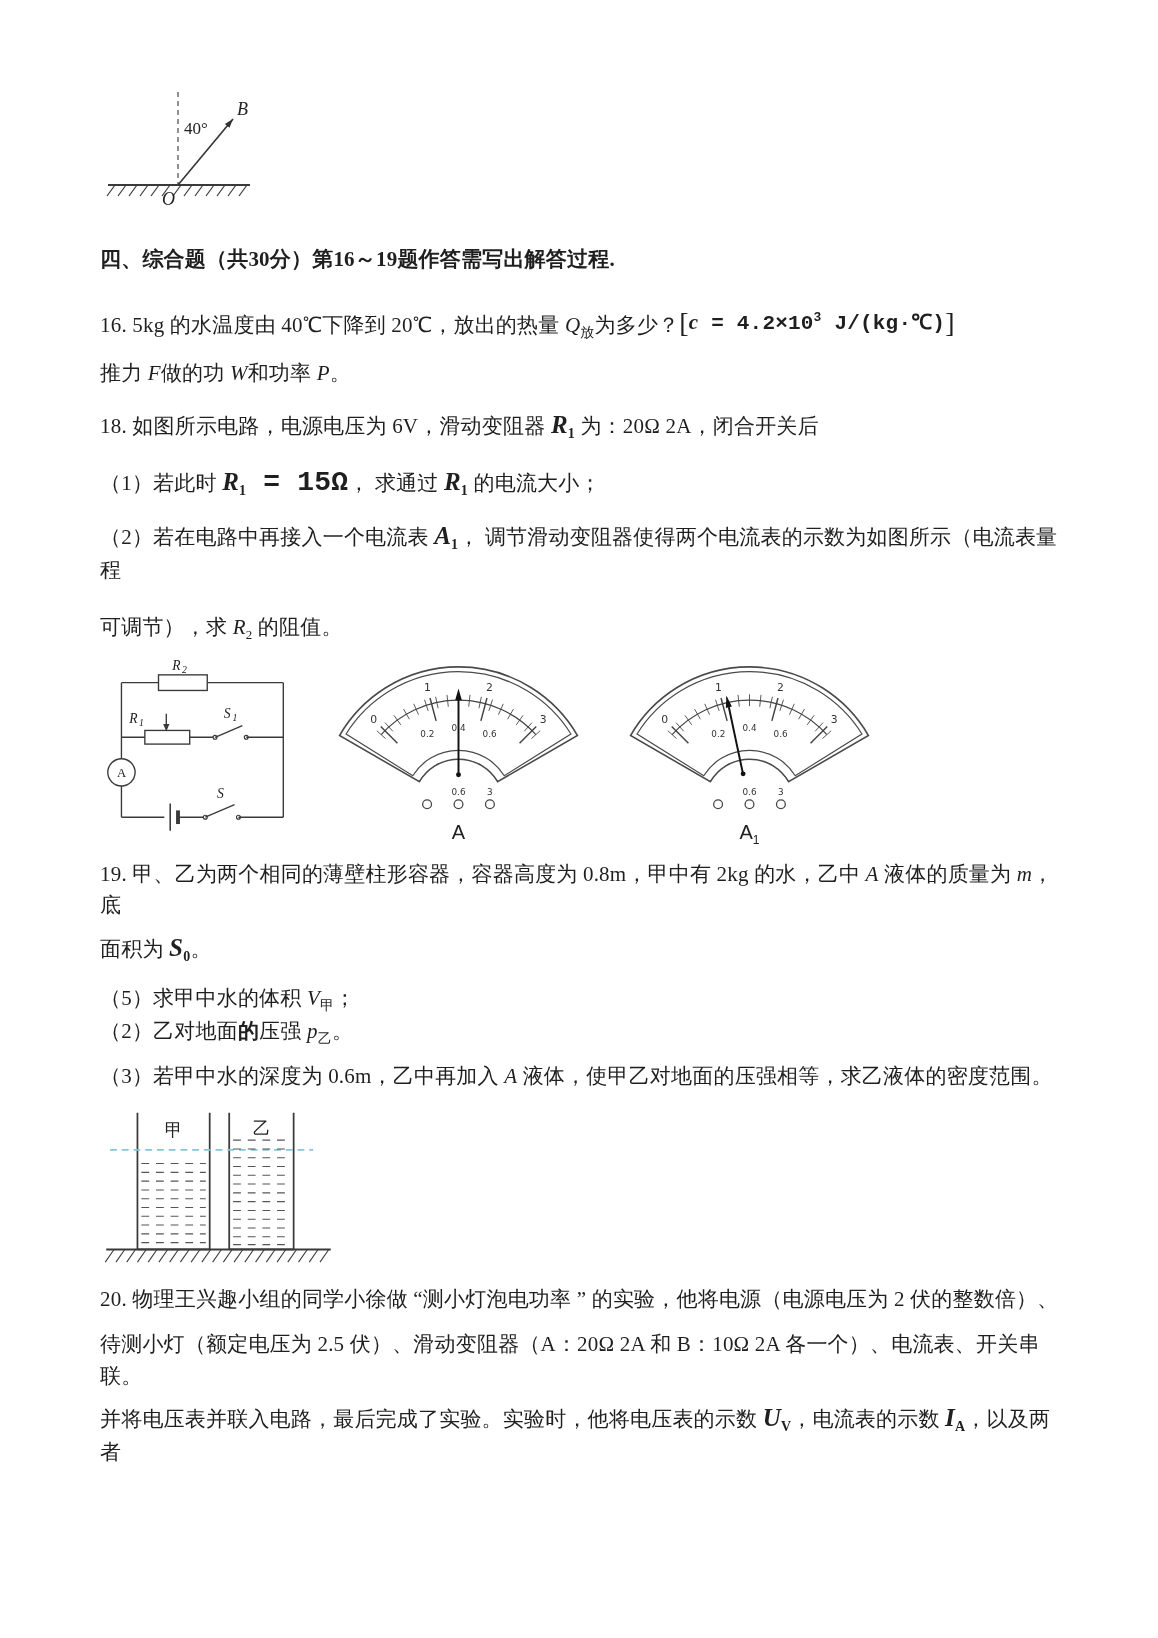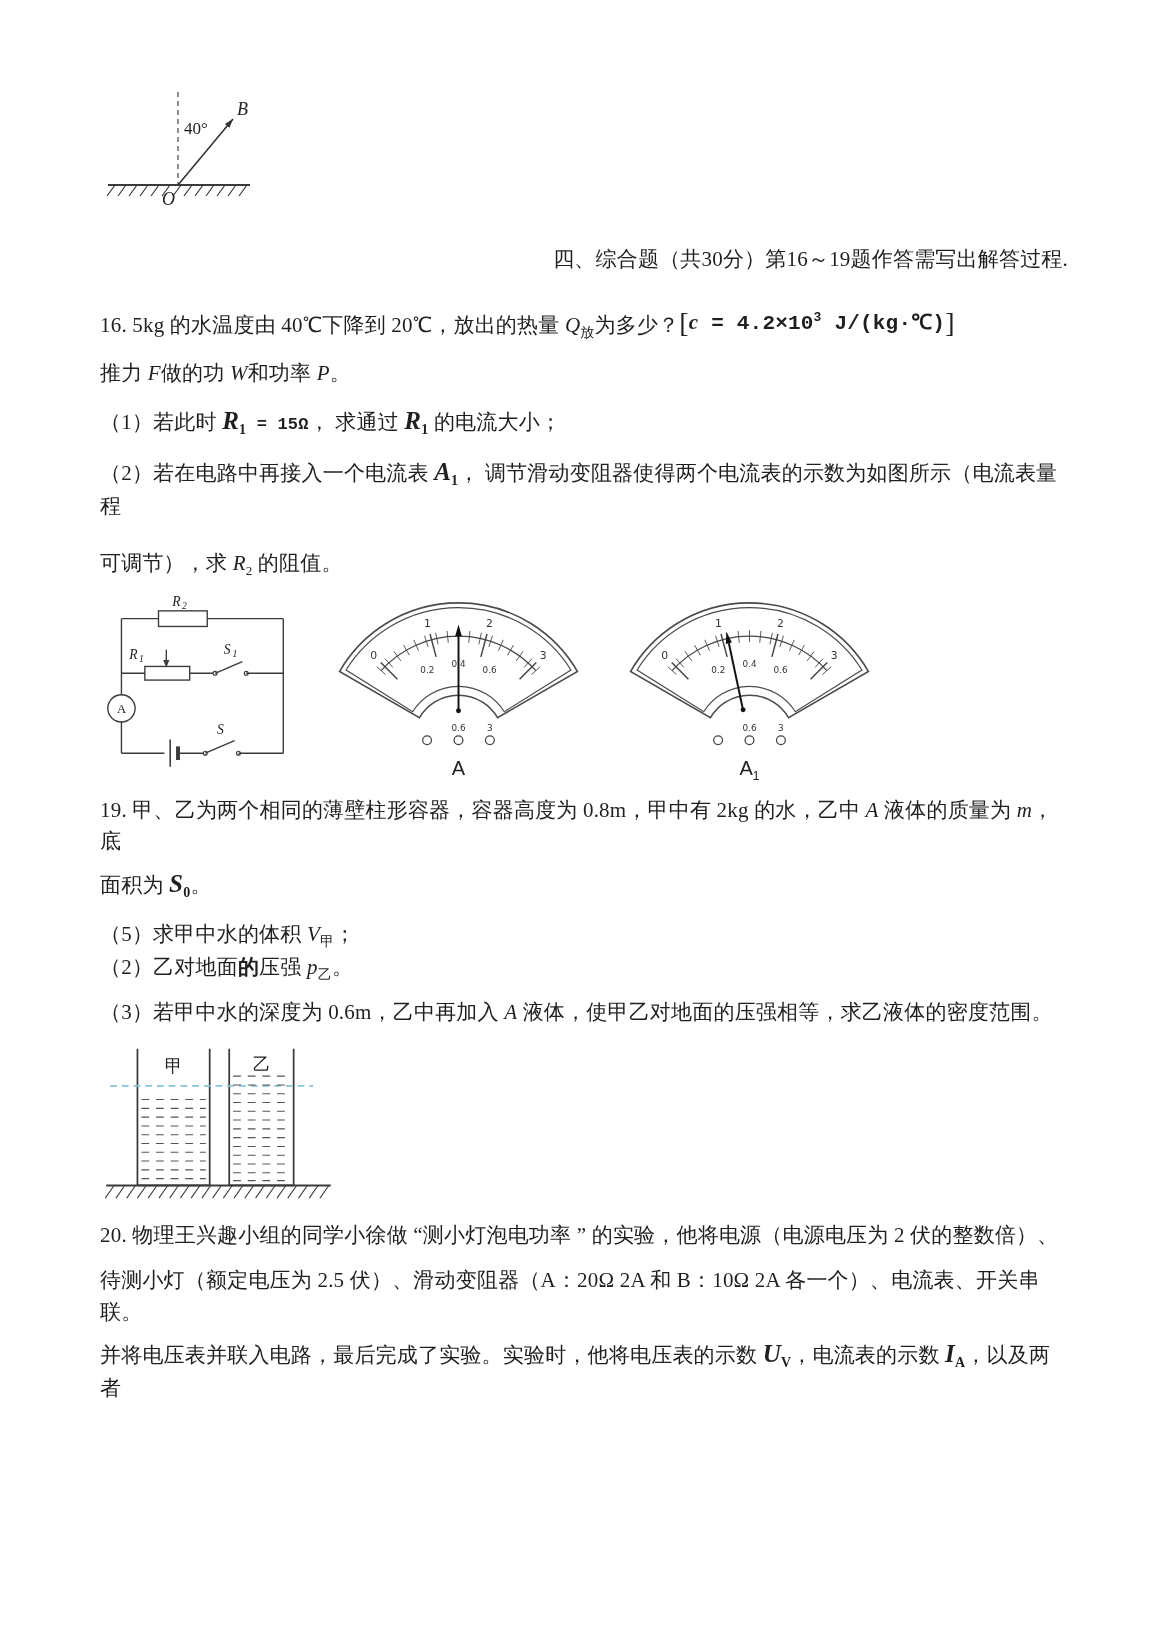--- a/index.html
+++ b/index.html
@@ -1,19 +1,19 @@
 <!DOCTYPE html>
 <html><head>
 <meta charset="utf-8">
 <style>
   html,body{margin:0;padding:0;}
   body{width:1158px;height:1638px;background:#ffffff;font-family:"Liberation Serif",serif;color:#1f1f1f;}
   .page{position:relative;width:1158px;height:1638px;overflow:hidden;padding:88px 90px 0 100px;box-sizing:border-box;background:#ffffff;}
   .line{font-size:21px;line-height:1.5;letter-spacing:0.2px;}
-  .bold{font-weight:normal;text-align:right;}
+  .bold{font-weight:bold;}
   .mi{font-style:italic;}
   .mb{font-weight:bold;font-family:Liberation Mono, monospace;}
   .mbi{font-weight:bold;font-style:italic;}
   .bigm{font-size:25px;font-weight:bold;font-style:italic;line-height:1;}
   .bsub{font-weight:bold;font-size:14px;font-style:normal;}
   sub{font-size:13px;}
   sup{font-size:13px;}
   .csub{font-size:14px;}
   .brk{font-size:28px;}
   .formula{position:relative;top:-3px;}
@@ -50,22 +50,25 @@
   <div class="line bold" style="margin-top:28px">四、综合题（共30分）第16～19题作答需写出解答过程.</div>
 
   <div class="line" style="margin-top:26px">
     <span>16.  5kg 的水温度由 40℃下降到 20℃，放出的热量 </span><span class="mi">Q</span><sub class="csub">放</sub><span>为多少？</span><span class="brk">[</span><span class="formula"><span class="mbi">c</span><span class="mb"> = 4.2×10</span><sup class="mb">3</sup><span class="mb"> J/(kg·℃)</span></span><span class="brk">]</span>
   </div>
 
   <div class="line" style="margin-top:14px">
     <span>推力 </span><span class="mi">F</span><span>做的功 </span><span class="mi">W</span><span>和功率 </span><span class="mi">P</span><span>。</span>
   </div>
 
+  <div class="line" style="margin-top:22px">
+    <span>18.  如图所示电路，电源电压为 6V，滑动变阻器 </span><span class="bigm">R</span><sub class="bsub">1</sub><span> 为：20Ω   2A，闭合开关后</span>
+  </div>
   <div class="line" style="margin-top:18px">
-    <span>（1）若此时 </span><span class="bigm">R</span><sub class="bsub">1</sub><span class="mb" style="font-size:17px"> = 15Ω</span><span>，  求通过 </span><span class="bigm">R</span><sub class="bsub">1</sub><span> 的电流大小；</span>
+    <span>（1）若此时 </span><span class="bigm">R</span><sub class="bsub">1</sub><span class="mb" style="font-size:28px"> = 15Ω</span><span>，  求通过 </span><span class="bigm">R</span><sub class="bsub">1</sub><span> 的电流大小；</span>
   </div>
   <div class="line" style="margin-top:18px">
     <span>（2）若在电路中再接入一个电流表 </span><span class="bigm">A</span><sub class="bsub">1</sub><span>，  调节滑动变阻器使得两个电流表的示数为如图所示（电流表量程</span>
   </div>
   <div class="line" style="margin-top:25px">
     <span>可调节），求 </span><span class="mi">R</span><sub>2</sub><span> 的阻值。</span>
   </div>
 
   <div class="fig-row">
     <svg width="195" height="181" viewBox="0 0 200 185">

